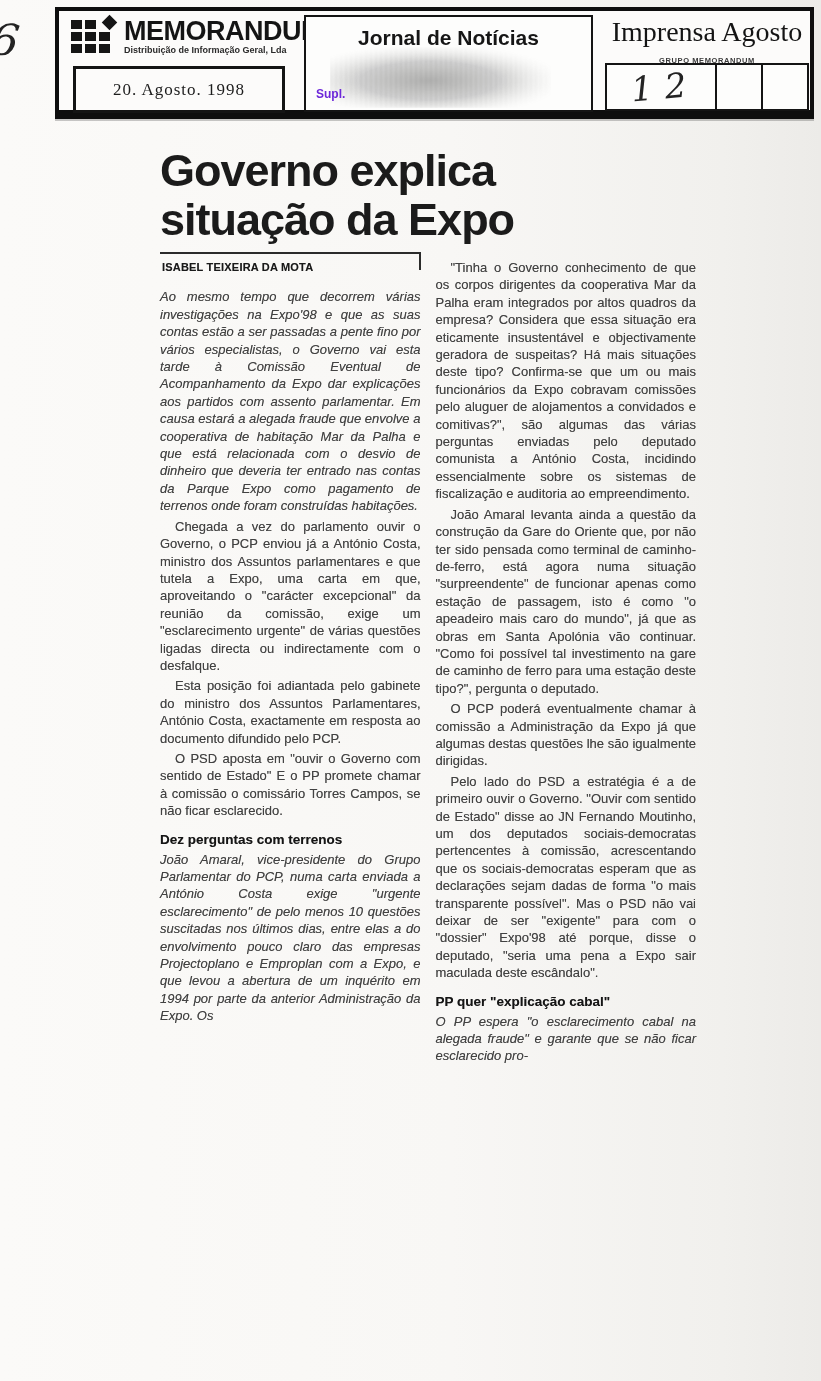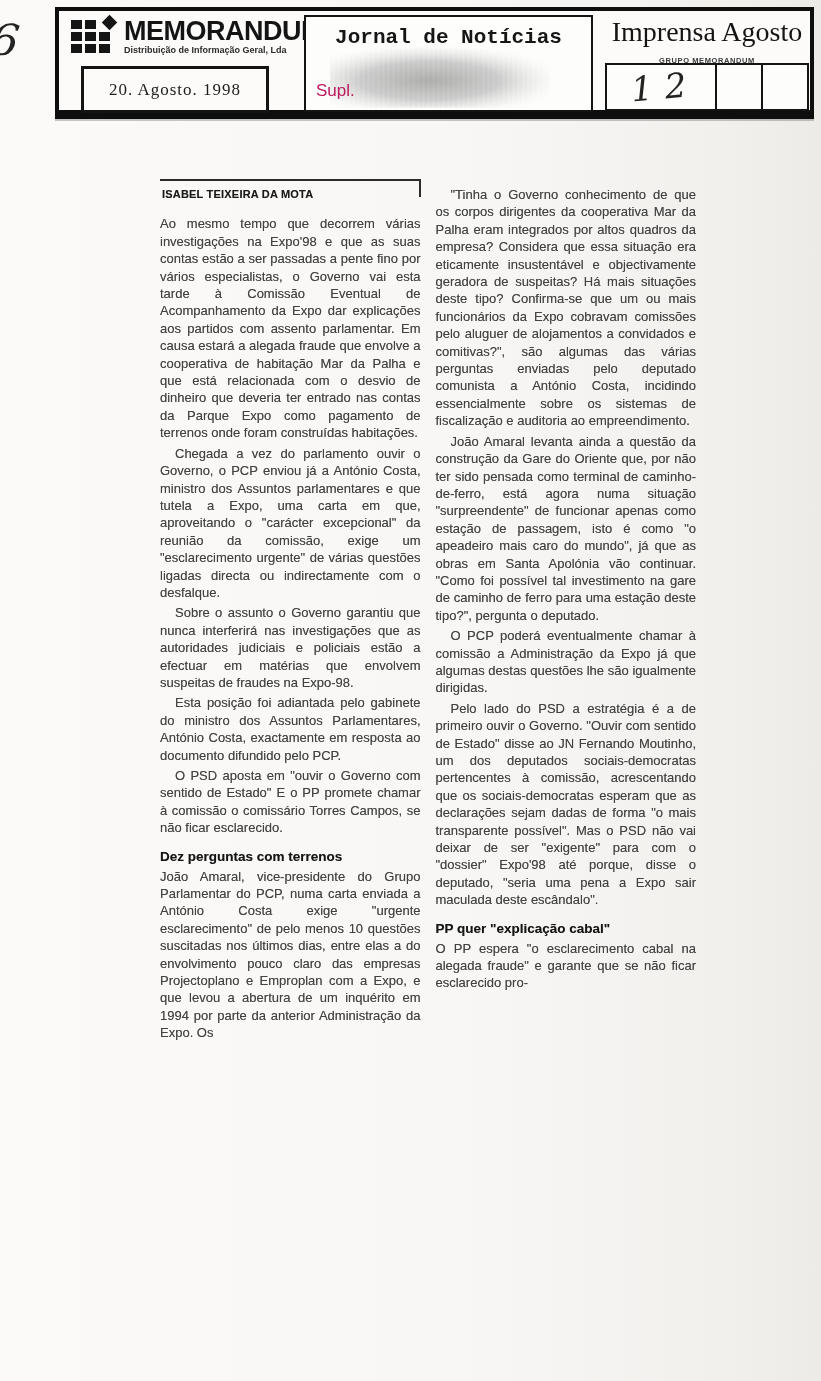--- a/index.html
+++ b/index.html
@@ -21,57 +21,57 @@
     border:4px solid #0e0e0e;border-bottom-width:9px;background:#fcfbfa;
     box-shadow:0 2px 0 rgba(40,40,40,.25);
   }
   .brand{position:absolute;left:12px;top:7px;display:flex;align-items:flex-start;gap:7px;}
   .logo{position:relative;width:46px;height:38px;margin-top:2px;}
   .logo .sq{position:absolute;width:11px;height:9px;background:#151515;}
   .logo .diamond{position:absolute;width:11px;height:11px;background:#151515;transform:rotate(45deg);right:2px;top:-3px;}
   .brand-name{font-size:27px;font-weight:bold;color:#141414;letter-spacing:-0.5px;line-height:26px;}
   .brand-sub{font-size:9px;font-weight:bold;color:#2a2a2a;margin-top:1px;}
   .date-box{
-    position:absolute;left:14px;top:55px;width:188px;height:47px;box-sizing:border-box;
+    position:absolute;left:14px;top:55px;width:212px;height:47px;box-sizing:border-box;
     border:3px solid #141414;display:flex;align-items:center;justify-content:center;
-    font-family:"Liberation Serif",serif;font-size:17px;color:#1d1d1d;letter-spacing:1px;margin-left:8px;
+    font-family:"Liberation Serif",serif;font-size:17px;color:#1d1d1d;letter-spacing:1px;
   }
   .source-box{
     position:absolute;left:245px;top:4px;width:289px;height:97px;box-sizing:border-box;
     border:2px solid #141414;background:#fdfdfc;overflow:hidden;
   }
-  .source-name{text-align:center;font-family:Liberation Mono, monospace;font-weight:bold;font-size:21px;color:#161616;margin-top:9px;}
+  .source-name{text-align:center;font-family:Liberation Sans, sans-serif;font-weight:bold;font-size:21px;color:#161616;margin-top:9px;}
   .smudge{
     position:absolute;left:24px;right:40px;top:30px;bottom:2px;pointer-events:none;
     background:
       repeating-linear-gradient(90deg,rgba(90,90,90,.14) 0 2px,rgba(120,120,120,.04) 2px 5px),
       radial-gradient(ellipse at 45% 55%,rgba(80,80,80,.42) 0%,rgba(110,110,110,.18) 55%,rgba(140,140,140,0) 78%);
     -webkit-mask-image:radial-gradient(ellipse at 45% 55%,#000 40%,transparent 78%);
             mask-image:radial-gradient(ellipse at 45% 55%,#000 40%,transparent 78%);
     filter:blur(1px);
   }
-  .source-suppl{position:absolute;left:10px;bottom:9px;font-weight:normal;font-size:17px;color:#be185d;}
+  .source-suppl{position:absolute;left:10px;bottom:9px;font-weight:bold;font-size:12px;color:#6d28d9;}
   .stamp-right{position:absolute;left:548px;top:6px;width:200px;}
   .category{font-family:"Liberation Serif",serif;font-size:28px;color:#141414;text-align:center;line-height:30px;}
   .category-sub{font-size:7.5px;font-weight:bold;letter-spacing:.6px;color:#3a3a3a;text-align:center;margin-top:9px;}
   .cells{position:absolute;left:546px;top:52px;width:204px;height:48px;box-sizing:border-box;border:2px solid #141414;display:flex;background:#fdfdfc;}
   .cell{box-sizing:border-box;height:100%;}
   .cell.big{flex:0 0 55%;border-right:2px solid #141414;display:flex;align-items:center;justify-content:center;}
   .cell.small1{flex:1;border-right:2px solid #141414;}
   .cell.small2{flex:1;}
 
   
   .article{position:absolute;left:160px;top:146px;width:536px;}
   .headline{font-size:45px;font-weight:bold;color:#1b1b1b;line-height:49px;letter-spacing:-1px;}
   .subheadline{font-size:24px;color:#2d2d2d;line-height:30px;margin-top:11px;}
-  .columns{display:flex;gap:15px;margin-top:33px;}
+  .columns{display:flex;gap:15px;margin-top:8px;}
   .col{width:261px;font-size:13px;line-height:17.4px;text-align:justify;color:#424242;
        text-shadow:0 0 .5px rgba(70,70,70,.55);}
   .col p{margin:0 0 3px;text-indent:15px;}
-  .col p.no-indent{text-indent:0;}
+  .col p.no-indent{text-indent:0;font-style:italic;}
   .col h3{font-size:13.5px;line-height:17px;margin:11px 0 3px;color:#151515;text-align:left;text-indent:0;}
   .byline{
     position:relative;font-size:11px;font-weight:bold;color:#1a1a1a;letter-spacing:.2px;
     border-top:2px solid #2b2b2b;padding:5px 0 12px 2px;text-align:left;
   }
   .byline::after{content:"";position:absolute;right:0;top:-2px;width:2px;height:18px;background:#2b2b2b;}
   .col2{padding-top:7px;}
 </style>
 </head>
 <body>
@@ -118,28 +118,31 @@
     <div class="cells">
       <div class="cell big">
         <span class="hand page-num">12</span>
       </div>
       <div class="cell small1"></div>
       <div class="cell small2"></div>
     </div>
   </div>
 
   <div class="article">
+    <div class="headline">
+      <div>Governo explica</div>
+      <div>situação da Expo</div>
+    </div>
 
     <div class="columns">
 
       <div class="col col1">
         <div class="byline">ISABEL TEIXEIRA DA MOTA</div>
         <p class="no-indent">Ao mesmo tempo que decorrem várias investigações na Expo'98 e que as suas contas estão a ser passadas a pente fino por vários especialistas, o Governo vai esta tarde à Comissão Eventual de Acompanhamento da Expo dar explicações aos partidos com assento parlamentar. Em causa estará a alegada fraude que envolve a cooperativa de habitação Mar da Palha e que está relacionada com o desvio de dinheiro que deveria ter entrado nas contas da Parque Expo como pagamento de terrenos onde foram construídas habitações.</p>
         <p>Chegada a vez do parlamento ouvir o Governo, o PCP enviou já a António Costa, ministro dos Assuntos parlamentares e que tutela a Expo, uma carta em que, aproveitando o "carácter excepcional" da reunião da comissão, exige um "esclarecimento urgente" de várias questões ligadas directa ou indirectamente com o desfalque.</p>
-        <p>Sobre o assunto o Governo garantiu que nunca interferirá nas investigações que as autoridades judiciais e policiais estão a efectuar em matérias que envolvem suspeitas de fraudes na Expo-98.</p>
         <p>Esta posição foi adiantada pelo gabinete do ministro dos Assuntos Parlamentares, António Costa, exactamente em resposta ao documento difundido pelo PCP.</p>
         <p>O PSD aposta em "ouvir o Governo com sentido de Estado" E o PP promete chamar à comissão o comissário Torres Campos, se não ficar esclarecido.</p>
         <h3>Dez perguntas com terrenos</h3>
         <p class="no-indent">João Amaral, vice-presidente do Grupo Parlamentar do PCP, numa carta enviada a António Costa exige "urgente esclarecimento" de pelo menos 10 questões suscitadas nos últimos dias, entre elas a do envolvimento pouco claro das empresas Projectoplano e Emproplan com a Expo, e que levou a abertura de um inquérito em 1994 por parte da anterior Administração da Expo. Os</p>
       </div>
 
       <div class="col col2">
         <p>"Tinha o Governo conhecimento de que os corpos dirigentes da cooperativa Mar da Palha eram integrados por altos quadros da empresa? Considera que essa situação era eticamente insustentável e objectivamente geradora de suspeitas? Há mais situações deste tipo? Confirma-se que um ou mais funcionários da Expo cobravam comissões pelo aluguer de alojamentos a convidados e comitivas?", são algumas das várias perguntas enviadas pelo deputado comunista a António Costa, incidindo essencialmente sobre os sistemas de fiscalização e auditoria ao empreendimento.</p>
         <p>João Amaral levanta ainda a questão da construção da Gare do Oriente que, por não ter sido pensada como terminal de caminho-de-ferro, está agora numa situação "surpreendente" de funcionar apenas como estação de passagem, isto é como "o apeadeiro mais caro do mundo", já que as obras em Santa Apolónia vão continuar. "Como foi possível tal investimento na gare de caminho de ferro para uma estação deste tipo?", pergunta o deputado.</p>
         <p>O PCP poderá eventualmente chamar à comissão a Administração da Expo já que algumas destas questões lhe são igualmente dirigidas.</p>

